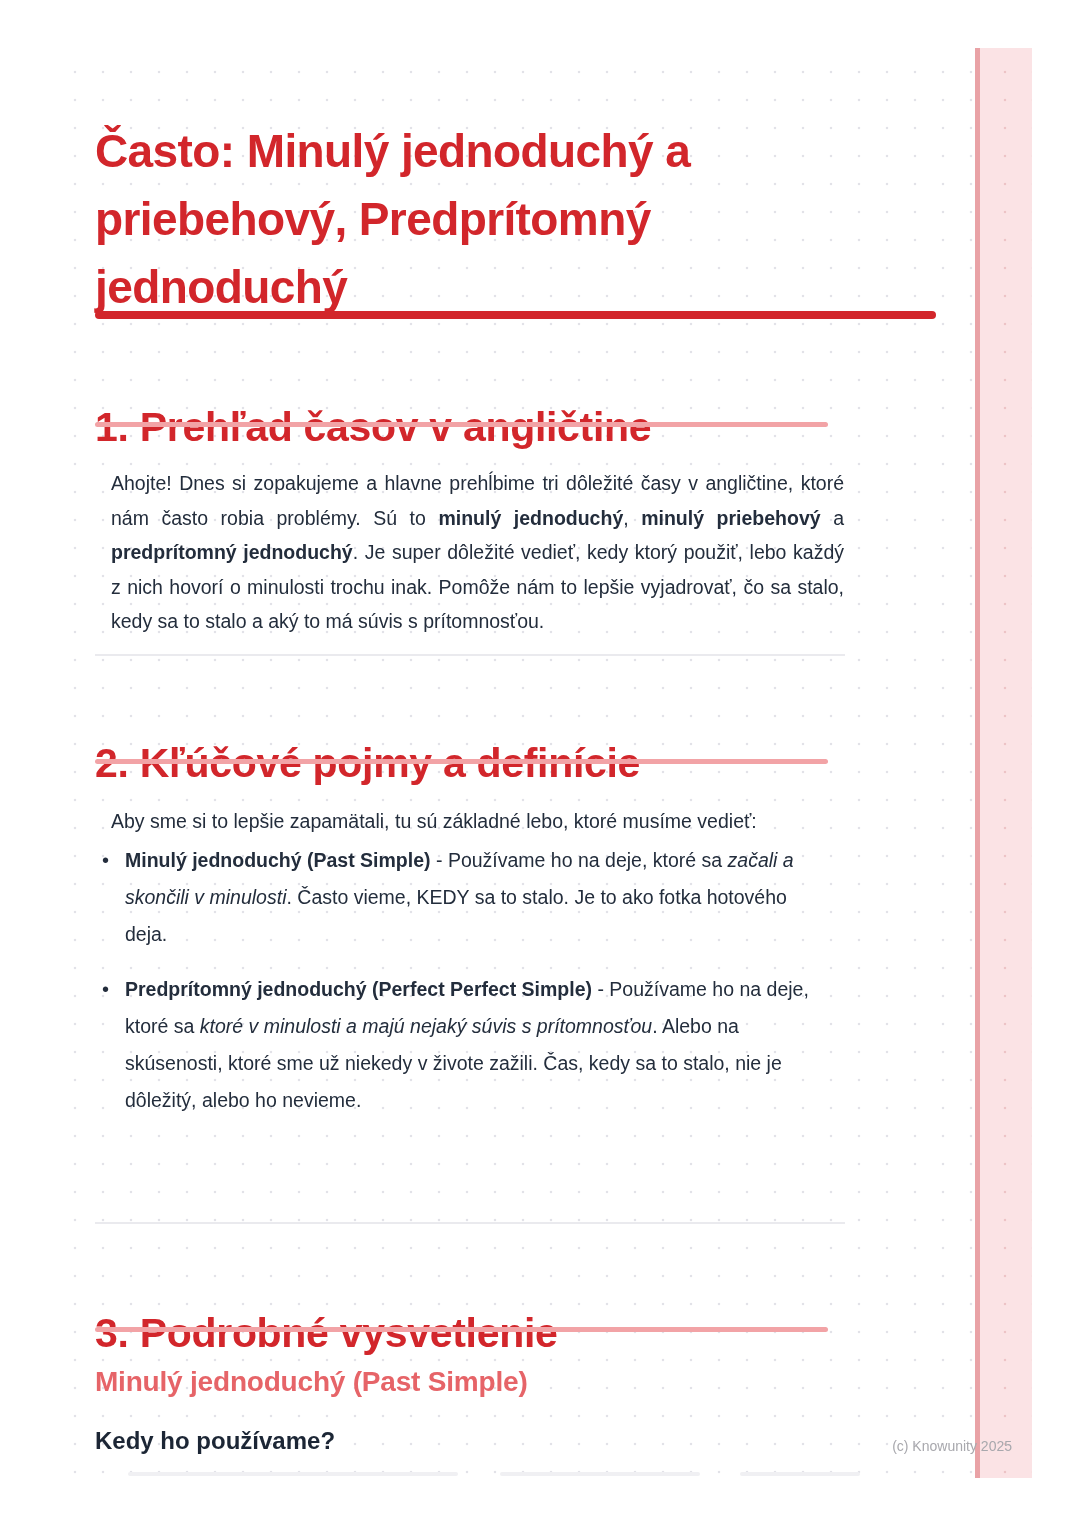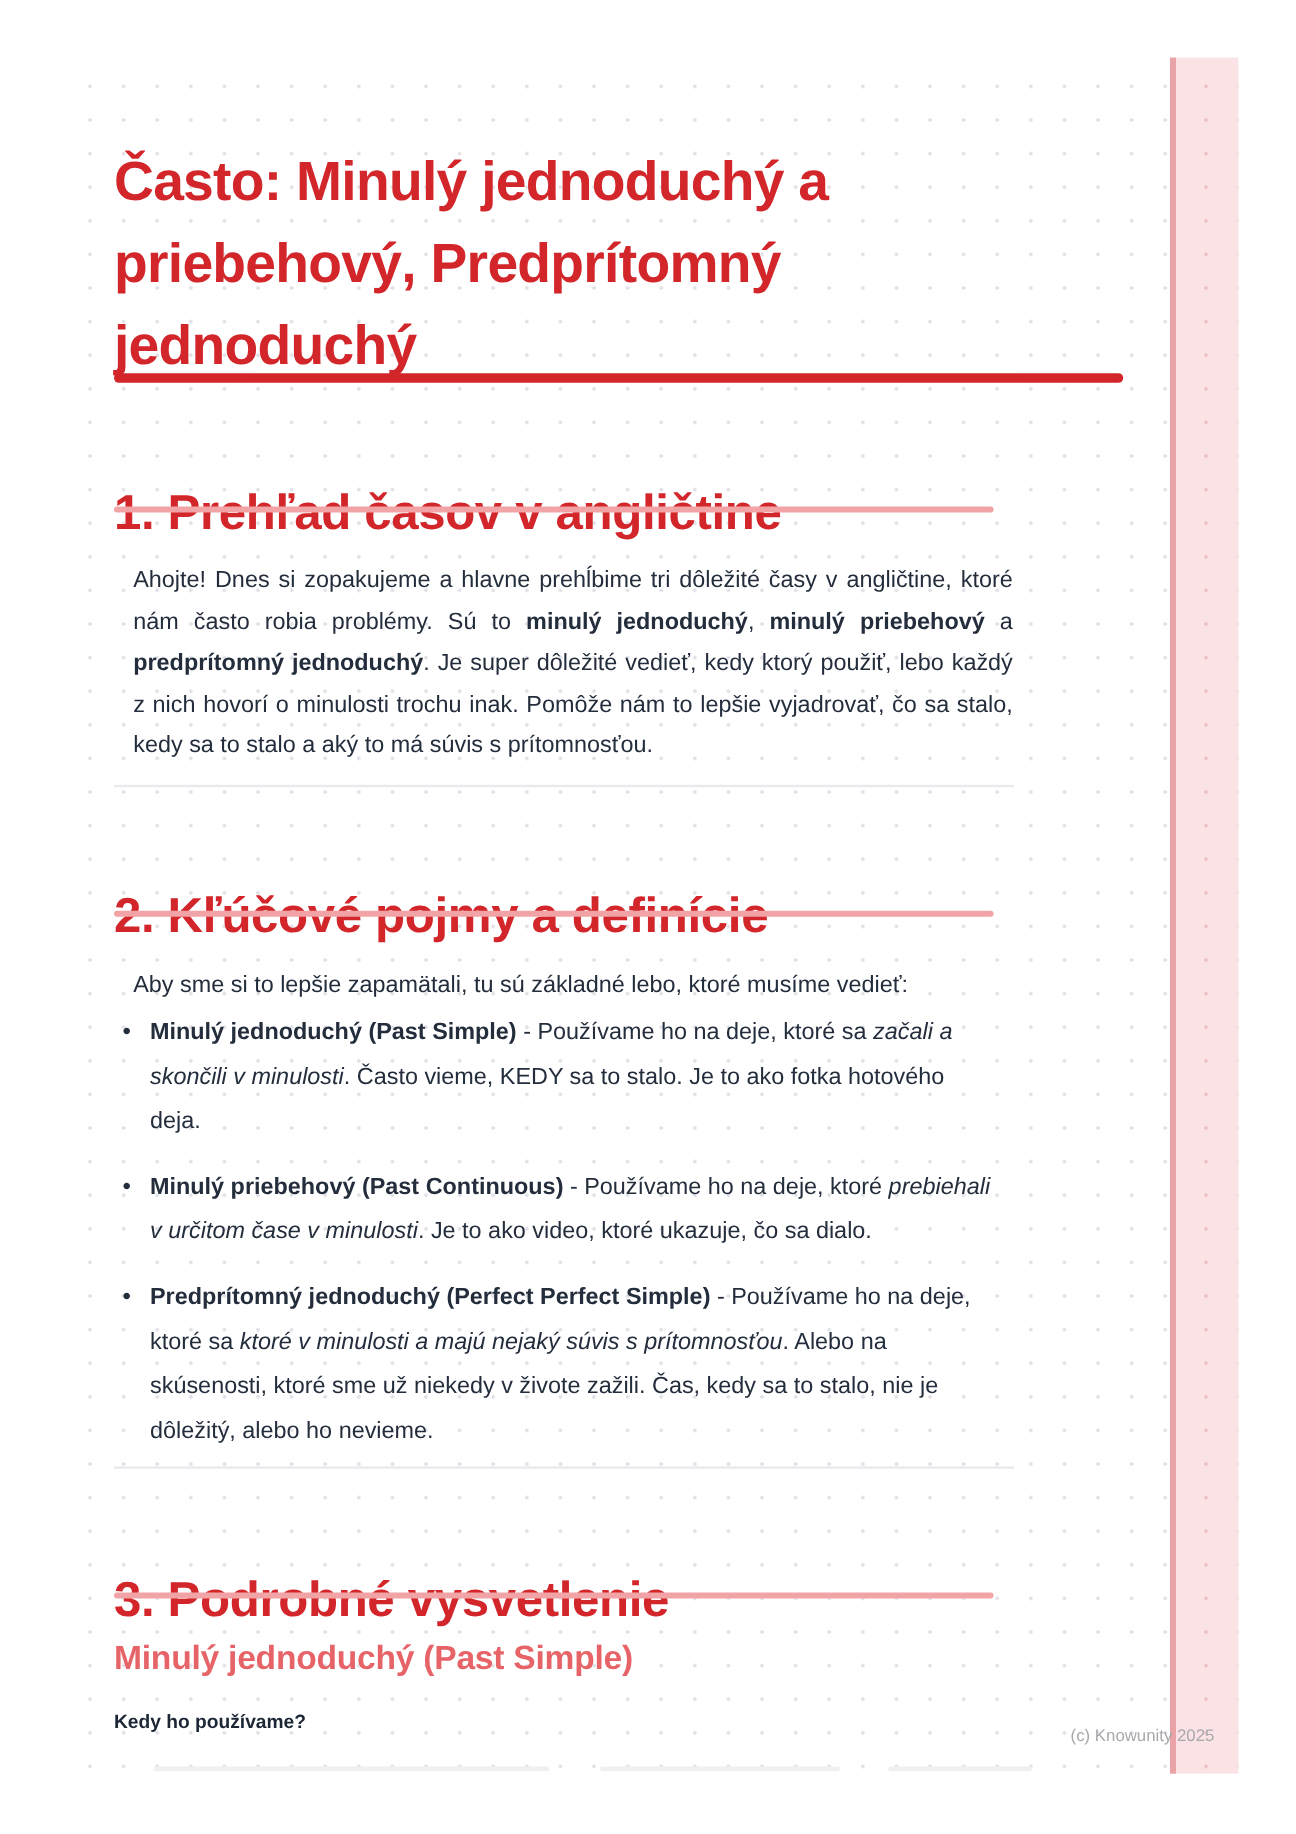--- a/index.html
+++ b/index.html
@@ -111,21 +111,21 @@
     left: 95px;
     width: 740px;
     font-size: 28px;
     font-weight: 700;
     letter-spacing: -0.2px;
     color: #e66468;
   }
   .question {
     left: 95px;
     width: 600px;
-    font-size: 16px;
+    font-size: 24px;
     font-weight: 700;
     color: #1c2635;
   }
 
   .copyright {
     top: 1438px;
     right: 68px;
     font-size: 14px;
     color: #a8a8ad;
     z-index: 3;
@@ -154,21 +154,20 @@
 <div class="abs h2-underline" style="top:422px"></div>
 <p class="abs body-text justify" style="top:450px"><span>Ahojte! Dnes si zopakujeme a hlavne prehĺbime tri dôležité časy v angličtine, ktoré nám často robia problémy. Sú to </span><span class="seg-b">minulý jednoduchý</span><span>, </span><span class="seg-b">minulý priebehový</span><span> a </span><span class="seg-b">predprítomný jednoduchý</span><span>. Je super dôležité vedieť, kedy ktorý použiť, lebo každý z nich hovorí o minulosti trochu inak. Pomôže nám to lepšie vyjadrovať, čo sa stalo, kedy sa to stalo a aký to má súvis s prítomnosťou.</span></p>
 
 <div class="abs divider" style="top:654px"></div>
 
 <h2 class="abs h2" style="top:706px">2. Kľúčové pojmy a definície</h2>
 <div class="abs h2-underline" style="top:759px"></div>
 <p class="abs body-text" style="top:788px">Aby sme si to lepšie zapamätali, tu sú základné lebo, ktoré musíme vedieť:</p>
 <ul class="abs bullets" style="top:842px">
     <li><span class="seg-b">Minulý jednoduchý (Past Simple)</span><span> - Používame ho na deje, ktoré sa </span><span class="seg-i">začali a skončili v minulosti</span><span>. Často vieme, KEDY sa to stalo. Je to ako fotka hotového deja.</span></li>
-    <li><span class="seg-b">Minulý priebehový (Past Continuous)</span><span> - Používame ho na deje, ktoré </span><span class="seg-i">prebiehali v určitom čase v minulosti</span><span>. Je to ako video, ktoré ukazuje, čo sa dialo.</span></li>
     <li><span class="seg-b">Predprítomný jednoduchý (Perfect Perfect Simple)</span><span> - Používame ho na deje, ktoré sa </span><span class="seg-i">ktoré v minulosti a majú nejaký súvis s prítomnosťou</span><span>. Alebo na skúsenosti, ktoré sme už niekedy v živote zažili. Čas, kedy sa to stalo, nie je dôležitý, alebo ho nevieme.</span></li>
   </ul>
 
 <div class="abs divider" style="top:1222px"></div>
 
 <h2 class="abs h2" style="top:1276px">3. Podrobné vysvetlenie</h2>
 <div class="abs h2-underline" style="top:1327px"></div>
 <h3 class="abs subheading" style="top:1366px; margin:0">Minulý jednoduchý (Past Simple)</h3>
 <p class="abs question" style="top:1427px; margin:0">Kedy ho používame?</p>
 

